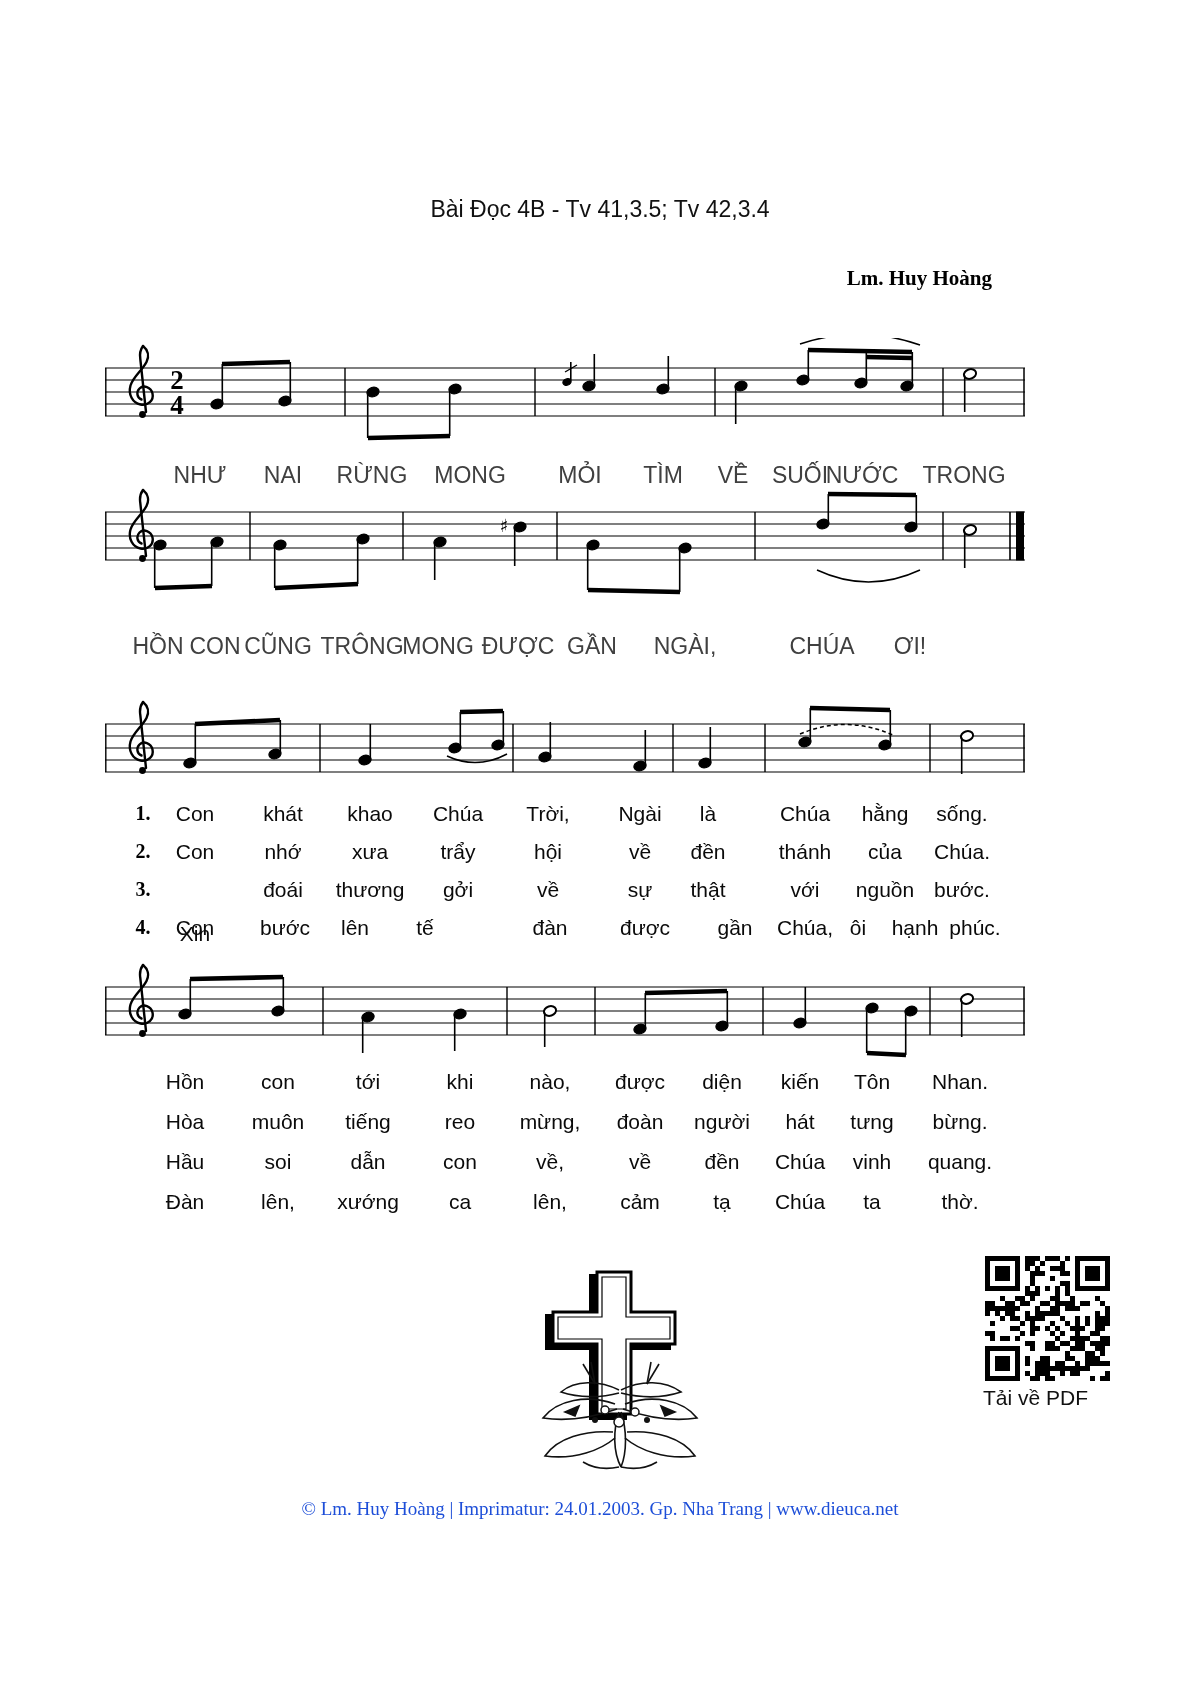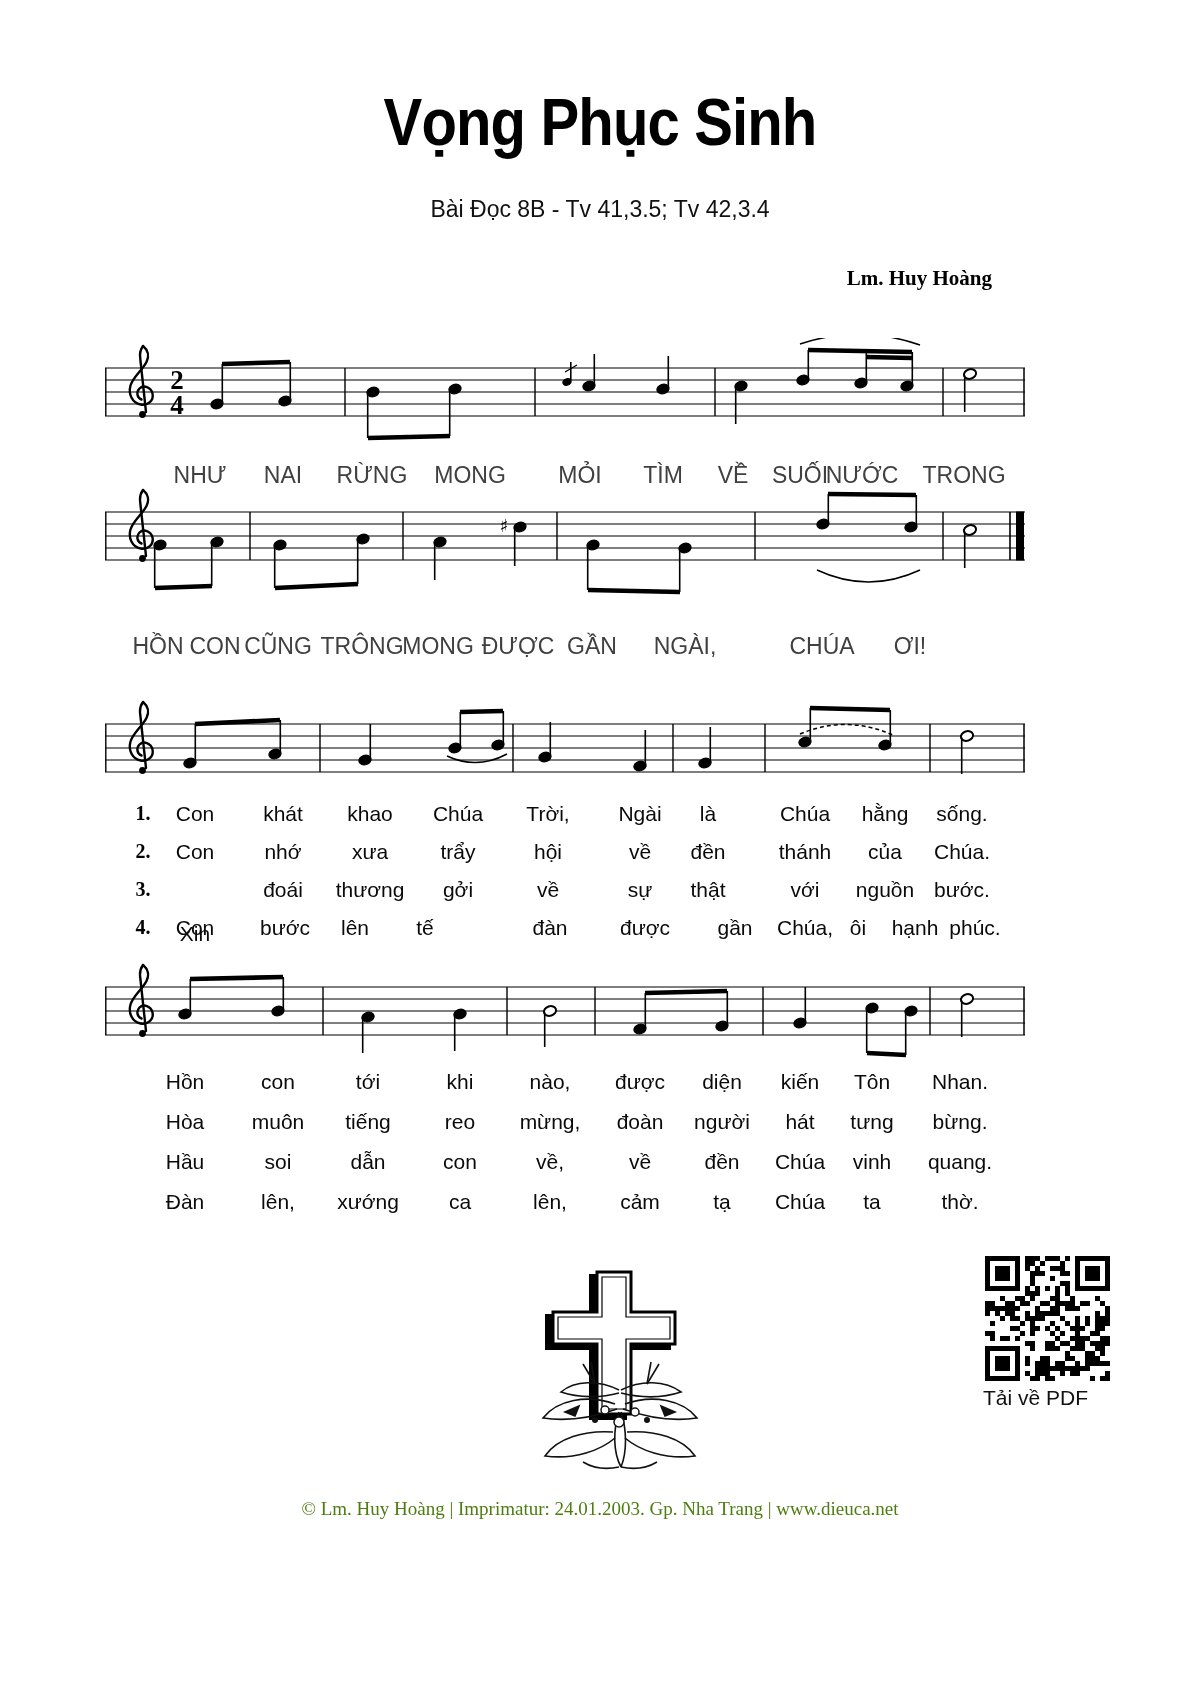--- a/index.html
+++ b/index.html
@@ -12,33 +12,30 @@
             font-size:23px;color:#111;}
   .composer{position:absolute;top:266px;right:208px;font-family:"Liberation Serif",serif;
             font-weight:700;font-size:21px;}
   .staffsys{position:absolute;left:105px;}
   .lyr{position:absolute;left:0;width:1200px;height:30px;}
   .lyr span{position:absolute;transform:translateX(-50%);white-space:nowrap;}
   .caps span{font-size:23px;color:#404040;}
   .verse span.w{font-size:21px;color:#0a0a0a;}
   .verse span.n{font-family:"Liberation Serif",serif;font-weight:700;font-size:20px;}
   .footer{position:absolute;top:1498px;left:0;right:0;text-align:center;
-          font-family:"Liberation Serif",serif;font-size:19px;color:#4d7c0f;}
+          font-family:"Liberation Serif",serif;font-size:19px;color:#1d4ed8;}
   .qrwrap{position:absolute;left:985px;top:1256px;width:130px;}
   .qrlabel{position:absolute;left:983px;top:1386px;width:140px;font-size:21px;color:#111;}
   svg{display:block;}
 </style>
 </head>
 <body>
 
 <div class="page" id="page">
-  <div class="title">
-    <span>Vọng Phục Sinh</span>
-  </div>
-  <div class="subtitle">Bài Đọc 8B - Tv 41,3.5; Tv 42,3.4</div>
+  <div class="subtitle">Bài Đọc 4B - Tv 41,3.5; Tv 42,3.4</div>
   <div class="composer">Lm. Huy Hoàng</div>
 
   <div class="qrlabel">Tải về PDF</div>
   <div class="footer">© Lm. Huy Hoàng | Imprimatur: 24.01.2003. Gp. Nha Trang | www.dieuca.net</div>
 <svg width="920" height="130" viewBox="0 0 920 130" class="staffsys" style="top:338px;">
       <line x1="0" y1="30" x2="920" y2="30" stroke="#000" stroke-width="1.1"></line>
       <line x1="0" y1="42" x2="920" y2="42" stroke="#000" stroke-width="1.1"></line>
       <line x1="0" y1="54" x2="920" y2="54" stroke="#000" stroke-width="1.1"></line>
       <line x1="0" y1="66" x2="920" y2="66" stroke="#000" stroke-width="1.1"></line>
       <line x1="0" y1="78" x2="920" y2="78" stroke="#000" stroke-width="1.1"></line>

